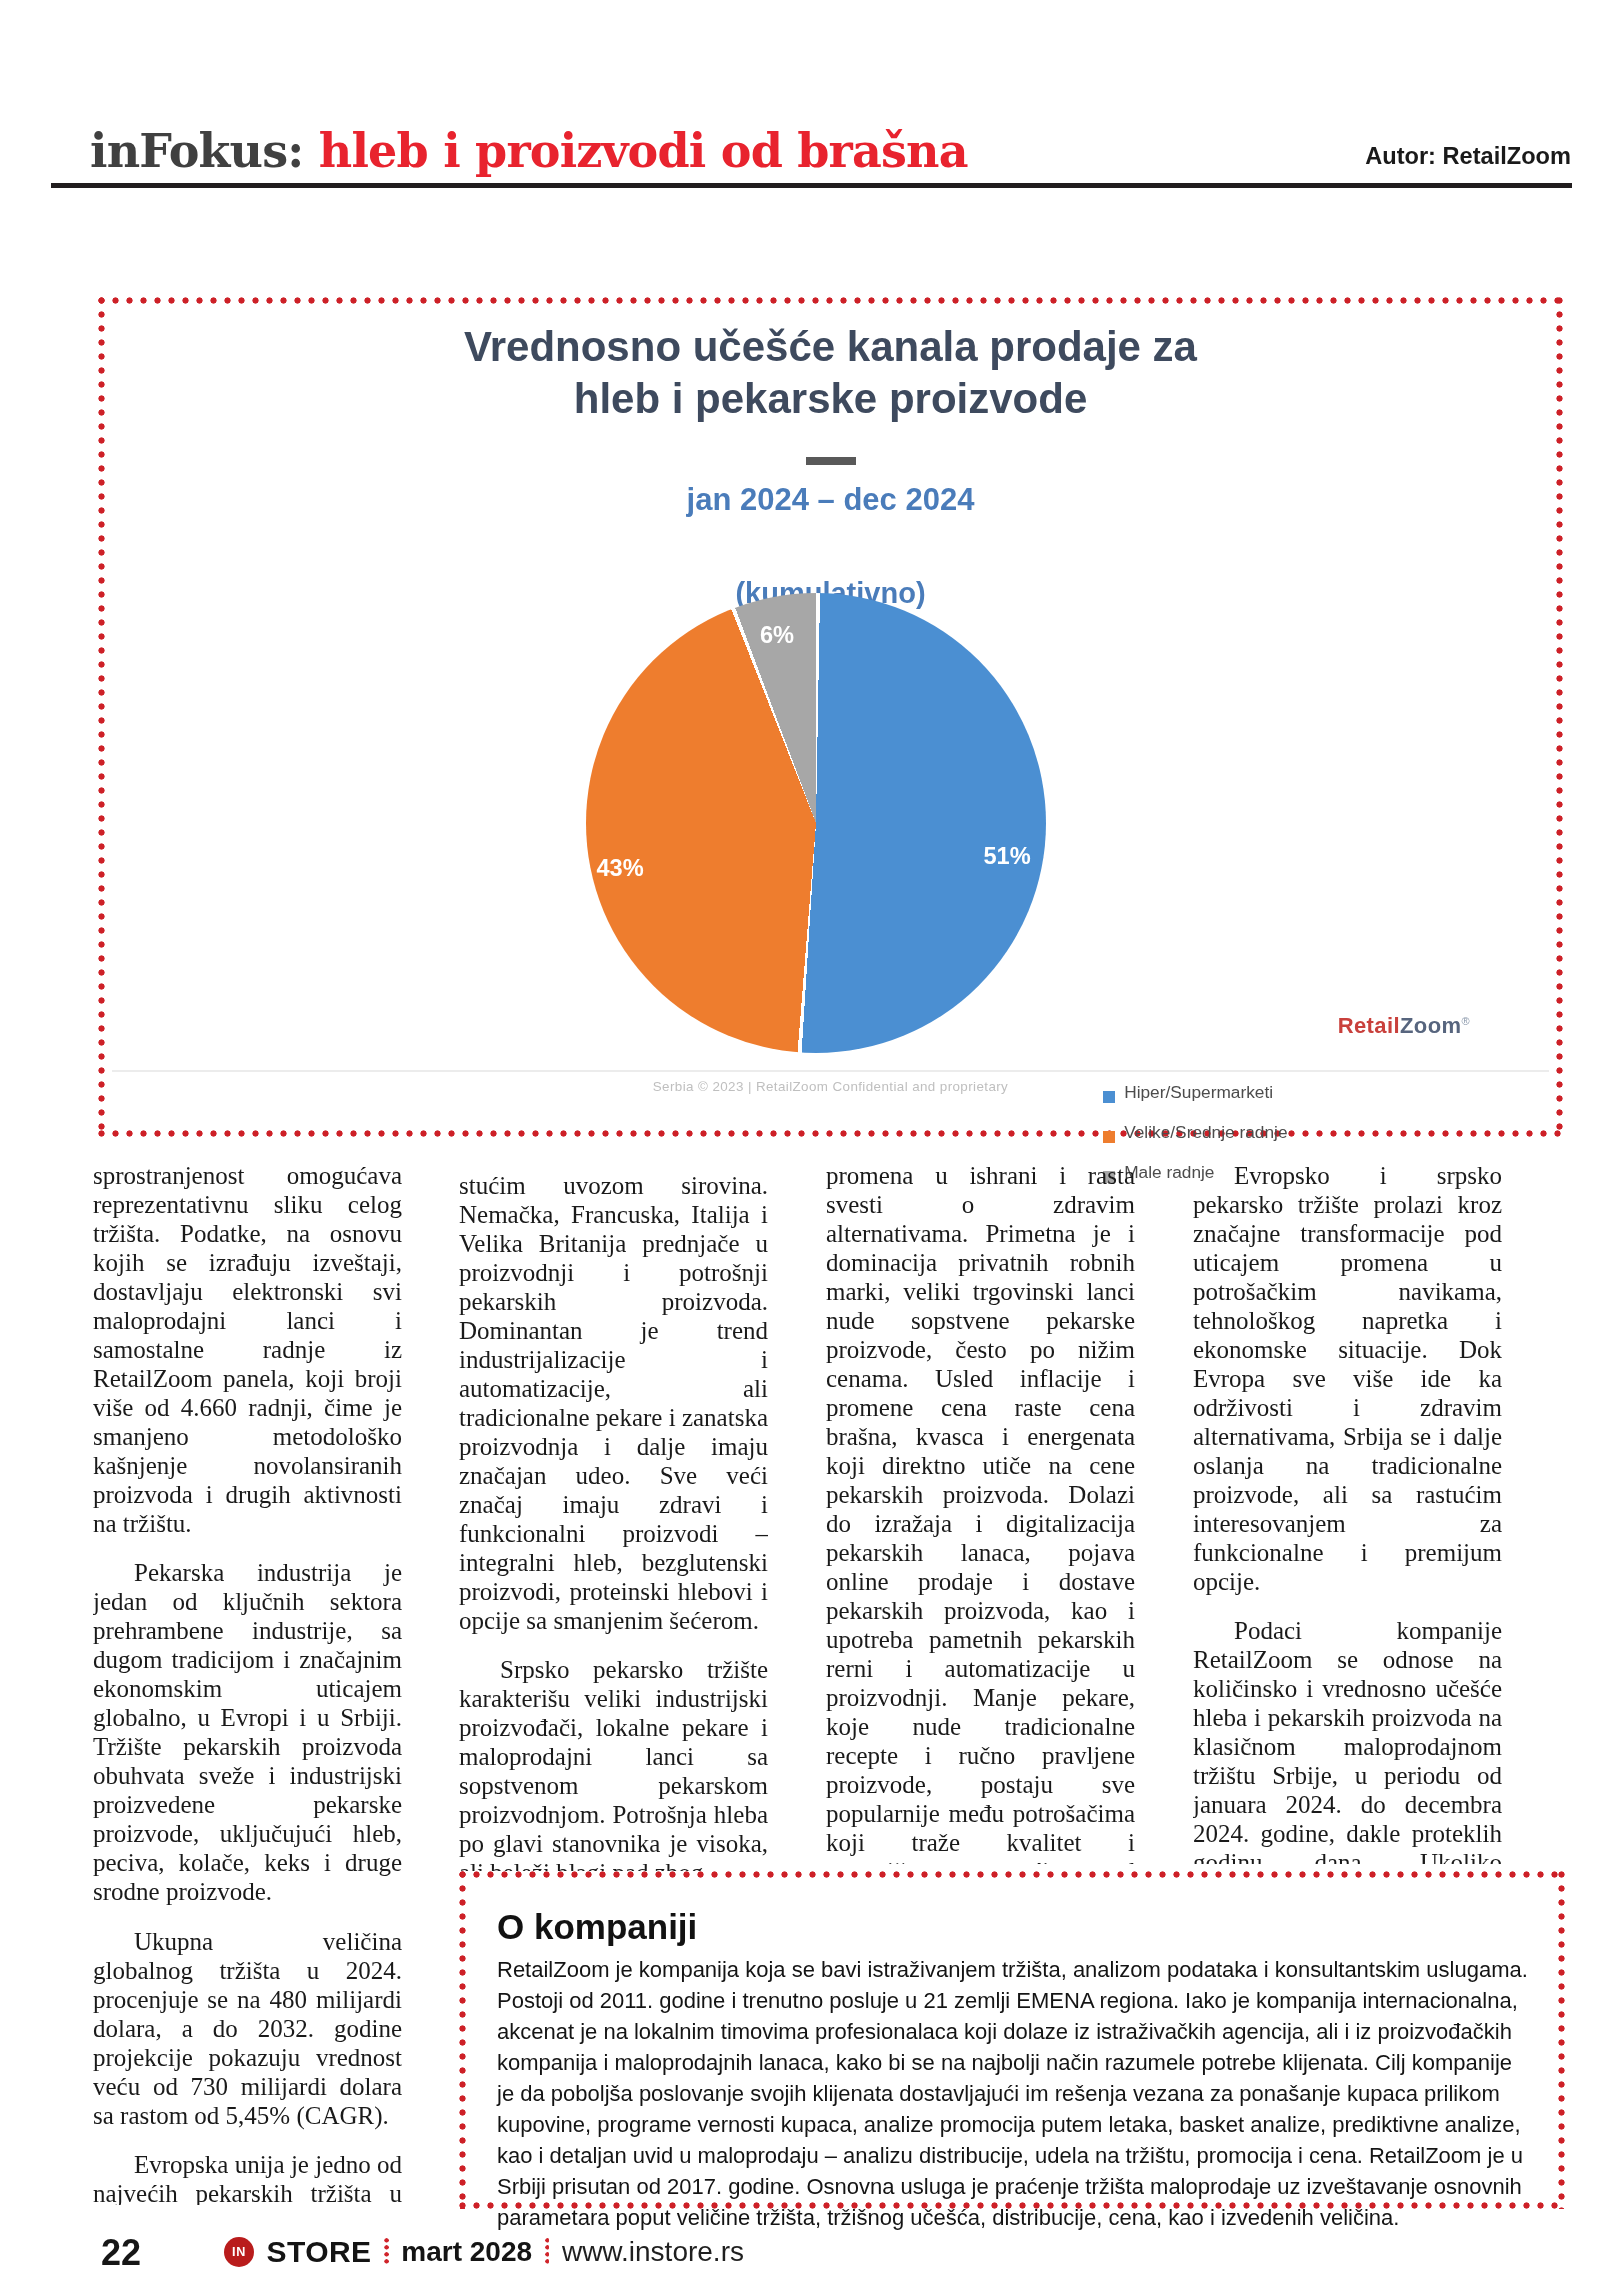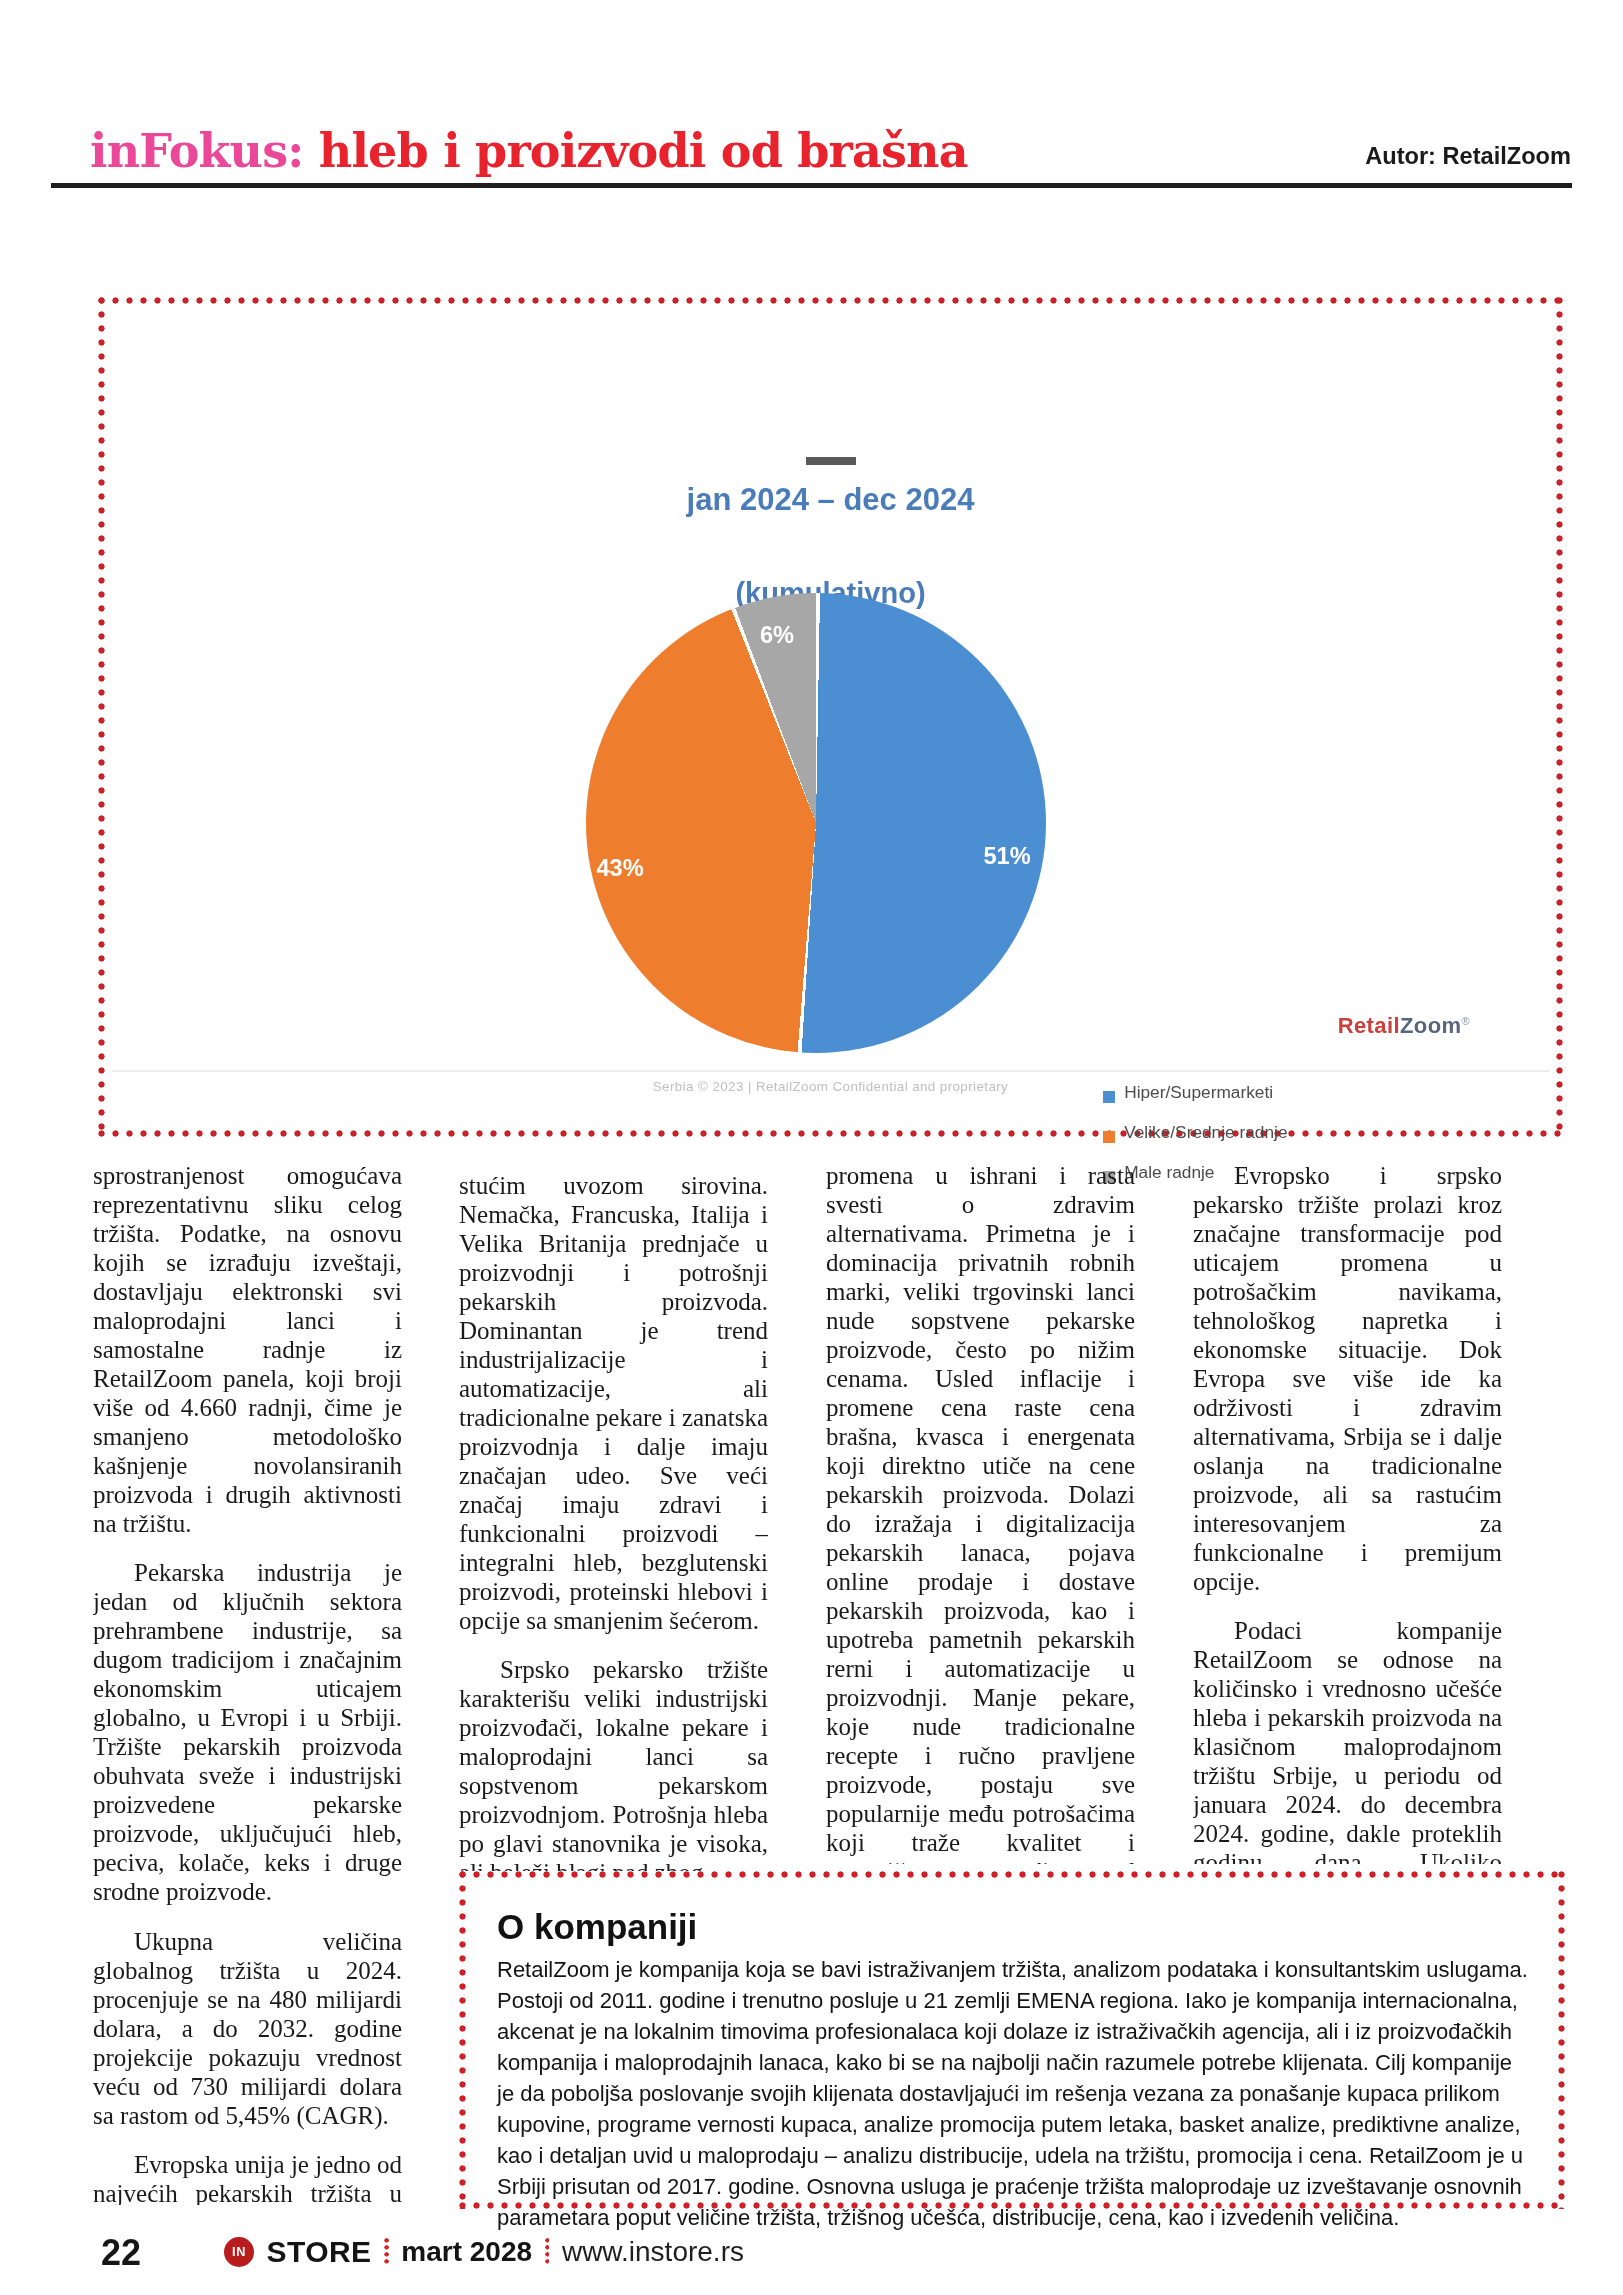--- a/index.html
+++ b/index.html
@@ -5,21 +5,21 @@
   * { margin:0; padding:0; box-sizing:border-box; }
   html,body { background:#ffffff; }
   body {
     position:relative; width:1623px; height:2295px; overflow:hidden;
     font-family:"Liberation Sans", sans-serif; color:#161616;
   }
 
   
   .masthead { position:absolute; left:90px; top:124px;
     font-family:"DejaVu Serif", serif; font-weight:bold; font-size:46px; letter-spacing:-0.8px; }
-  .masthead .black { color:#ec4899; }
+  .masthead .black { color:#404040; }
   .masthead .red { color:#e8232e; }
   .author { position:absolute; right:52px; top:143px; font-size:23.6px; font-weight:bold; color:#1a1a1a; }
   .header-rule { position:absolute; left:51px; right:51px; top:183px; height:4.7px; background:#211d1e; }
 
   
   .dot-h { position:absolute; height:7px; left:0; right:0;
     background-image:radial-gradient(circle at 3.5px 3.5px, #cd2027 2.8px, rgba(205,32,39,0) 3.4px);
     background-size:14px 7px; background-repeat:repeat-x; }
   .dot-v { position:absolute; width:7px; top:0; bottom:0;
     background-image:radial-gradient(circle at 3.5px 3.5px, #cd2027 2.8px, rgba(205,32,39,0) 3.4px);
@@ -92,20 +92,21 @@
 </div>
 <div class="author">Autor: RetailZoom</div>
 <div class="header-rule"></div>
 
 <div class="chart-box">
   <div class="dot-h" style="top:0;"></div>
   <div class="dot-h" style="bottom:0;"></div>
   <div class="dot-v" style="left:0;"></div>
   <div class="dot-v" style="right:0;"></div>
 
+  <div class="chart-title">Vrednosno učešće kanala prodaje za hleb i pekarske proizvode</div>
   <div class="chart-divider"></div>
   <div class="chart-subtitle">jan 2024 – dec 2024</div>
   <div class="chart-note">(kumulativno)</div>
 
   <div class="pie" style="background: conic-gradient(rgb(255, 255, 255) 0deg, rgb(255, 255, 255) 1deg, rgb(75, 143, 210) 1deg, rgb(75, 143, 210) 183.6deg, rgb(255, 255, 255) 183.6deg, rgb(255, 255, 255) 184.6deg, rgb(238, 125, 46) 184.6deg, rgb(238, 125, 46) 338.4deg, rgb(255, 255, 255) 338.4deg, rgb(255, 255, 255) 339.4deg, rgb(167, 167, 167) 339.4deg, rgb(167, 167, 167) 360deg);"></div>
   <div class="pie-label l51">51%</div>
   <div class="pie-label l43">43%</div>
   <div class="pie-label l6">6%</div>
 
   <div class="legend">

